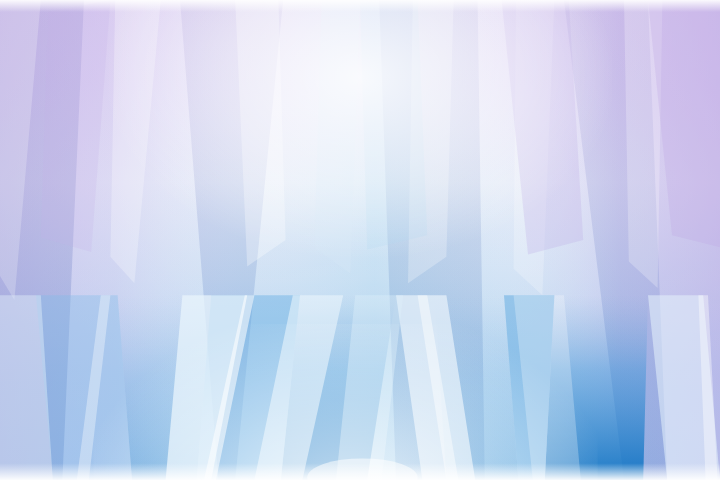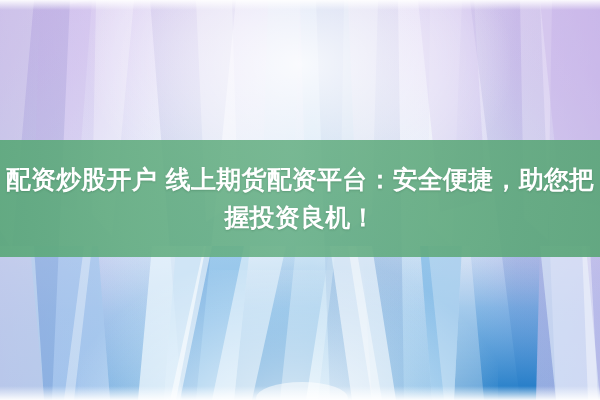--- a/index.html
+++ b/index.html
@@ -222,19 +222,14 @@
     <polygon points="84,246 92,246 74,400 64,400" fill="#ffffff" opacity="0.35"></polygon>
 
     <ellipse cx="302" cy="398" rx="46" ry="16" fill="#ffffff" opacity="0.55"></ellipse>
   </svg>
 
   <div class="bloom"></div>
   <div class="bloom-low"></div>
   <div class="top-fade"></div>
   <div class="bottom-fade"></div>
 
-  <div class="band">
-    <div class="band-inner">
-      <p class="headline">配资炒股开户 线上期货配资平台：安全便捷，助您把握投资良机！</p>
-    </div>
-  </div>
 
 </div>
 
 </body></html>

